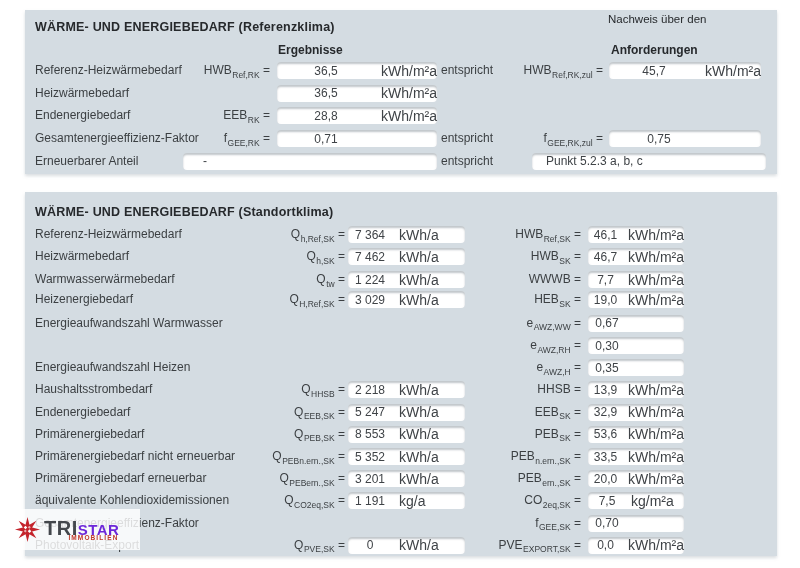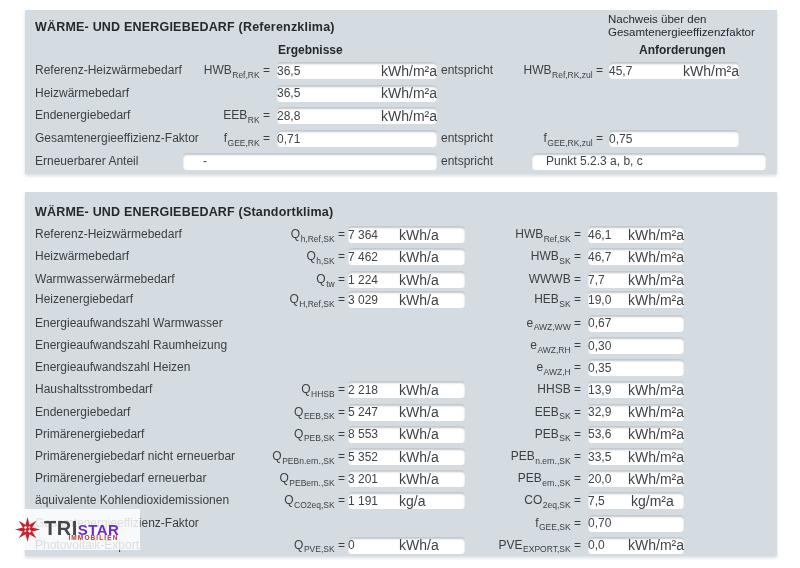--- a/index.html
+++ b/index.html
@@ -11,42 +11,42 @@
     position:absolute;left:25px;width:752px;background:#d4dce2;border-radius:0;
     box-shadow:0 2px 3px rgba(150,160,170,.35);
   }
   .panel1{top:10px;height:164px;}
   .panel2{top:192px;height:364px;}
   .panel h2{position:absolute;left:10px;margin:0;font-size:12.5px;font-weight:bold;color:#26292c;letter-spacing:.2px;white-space:nowrap;}
   .panel1 h2{top:10px;}
   .panel2 h2{top:13px;}
   .col-h{position:absolute;font-weight:bold;color:#26292c;white-space:nowrap;}
   .ergebnisse{left:253px;top:33px;}
-  .anforderungen{left:586px;top:33px;margin-left:28px;}
+  .anforderungen{left:586px;top:33px;}
   .nachweis{position:absolute;left:583px;top:3px;font-weight:normal;font-size:11.5px;line-height:13px;color:#26292c;}
   .row{position:absolute;left:0;height:17px;width:752px;}
   .lbl{position:absolute;left:10px;top:1px;white-space:nowrap;}
   .sym{white-space:nowrap;color:#3b3f42;}
   .p1-sym{position:absolute;left:95px;width:150px;text-align:right;top:1px;}
   .req-sym{position:absolute;left:448px;width:130px;text-align:right;top:1px;}
   .mid-sym{position:absolute;left:200px;width:120px;text-align:right;top:1px;}
   .r-sym{position:absolute;left:430px;width:126px;text-align:right;top:1px;}
   .sym-sub{font-size:8.5px;position:relative;top:3.5px;margin-left:.5px;}
   .box{
     position:absolute;height:17px;background:#fff;border-radius:4px;
     box-shadow:inset 0 2px 2px rgba(100,112,122,.4);
     display:flex;align-items:center;font-size:12px;color:#3f4347;
   }
   .p1-box{left:252px;width:160px;}
   .wide-box{left:158px;width:254px;}
-  .req-box{left:584px;width:130px;}
+  .req-box{left:584px;width:152px;}
   .punkt-box{left:507px;width:234px;}
   .mid-box{left:323px;width:117px;}
   .r-box{left:563px;width:96px;}
-  .val{display:inline-block;text-align:left;white-space:nowrap;}
+  .val{display:inline-block;text-align:center;white-space:nowrap;}
   .p1-box .val{width:98px;}
   .req-box .val{width:100px;}
   .mid-box .val{width:44px;}
   .r-box .val{width:38px;}
   .unit{margin-left:6px;font-size:14px;white-space:nowrap;}
   .mid-box .unit{margin-left:7px;}
   .r-box .unit{margin-left:5px;}
   .val-left{padding-left:14px;white-space:nowrap;}
   .wide-box .val-left{padding-left:20px;}
   .entspricht{position:absolute;left:416px;top:1px;white-space:nowrap;}
@@ -64,21 +64,20 @@
 </head>
 <body>
 
 <div class="screen">
 
   <section class="panel panel1">
     <h2>WÄRME- UND ENERGIEBEDARF (Referenzklima)</h2>
     <div class="col-h ergebnisse">Ergebnisse</div>
     <div class="nachweis">
       <div>Nachweis über den</div>
-      <div>Gesamtenergieeffizenzfaktor</div>
     </div>
     <div class="col-h anforderungen">Anforderungen</div>
     <div id="p1-rows">
         <div class="row" style="top: 52px;">
           <span class="lbl">Referenz-Heizwärmebedarf</span>
           <span class="sym p1-sym"><span class="sym-base">HWB</span><span class="sym-sub">Ref,RK</span><span class="sym-eq">&nbsp;=</span></span>
           <div class="box p1-box">
             <span class="val">36,5</span>
             <span class="unit">kWh/m²a</span>
           </div>
@@ -191,21 +190,20 @@
           </div>
         </div>
         <div class="row" style="top: 122.8px;">
           <span class="lbl">Energieaufwandszahl Warmwasser</span>
           <span class="sym r-sym"><span class="sym-base">e</span><span class="sym-sub">AWZ,WW</span><span class="sym-eq">&nbsp;=</span></span>
           <div class="box r-box">
             <span class="val">0,67</span>
           </div>
         </div>
         <div class="row" style="top: 145px;">
-          <span class="lbl">Energieaufwandszahl Raumheizung</span>
           <span class="sym r-sym"><span class="sym-base">e</span><span class="sym-sub">AWZ,RH</span><span class="sym-eq">&nbsp;=</span></span>
           <div class="box r-box">
             <span class="val">0,30</span>
           </div>
         </div>
         <div class="row" style="top: 167.2px;">
           <span class="lbl">Energieaufwandszahl Heizen</span>
           <span class="sym r-sym"><span class="sym-base">e</span><span class="sym-sub">AWZ,H</span><span class="sym-eq">&nbsp;=</span></span>
           <div class="box r-box">
             <span class="val">0,35</span>

